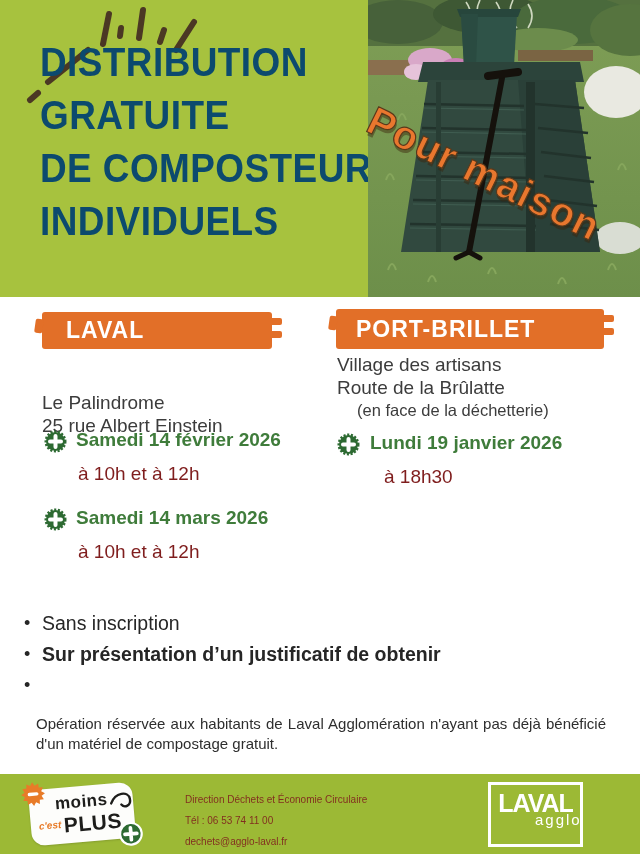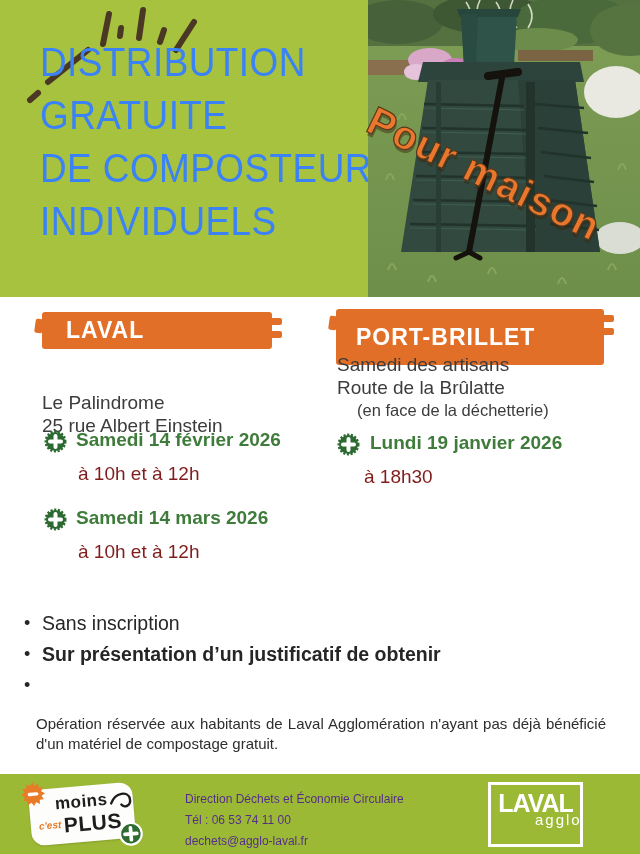--- a/index.html
+++ b/index.html
@@ -4,21 +4,21 @@
 <style>
   html,body{margin:0;padding:0;background:#ffffff;}
   .page{
     position:relative;width:640px;height:854px;overflow:hidden;background:#ffffff;
     font-family:"Liberation Sans",sans-serif;
   }
   
   .header-green{position:absolute;left:0;top:0;width:640px;height:297px;background:#a7c23e;}
   .burst{position:absolute;left:8px;top:0;}
   .title{
-    position:absolute;left:40px;top:36px;color:#3b82f6;font-weight:400;
+    position:absolute;left:40px;top:36px;color:#0c4a6e;font-weight:700;
     font-size:41px;line-height:53px;letter-spacing:.5px;white-space:nowrap;
   }
   .title div{transform:scaleX(.9);transform-origin:0 50%;}
   .photo{position:absolute;left:368px;top:0;width:272px;height:297px;}
   .overlay-text{
     position:absolute;left:380px;top:98px;width:300px;
     transform:rotate(26deg);transform-origin:0 0;
     font-size:40px;font-weight:800;letter-spacing:1px;color:#e9772e;
     -webkit-text-stroke:1.2px #59391b;
     text-shadow:2px 3px 0 rgba(60,35,10,.45);
@@ -34,41 +34,41 @@
     content:"";position:absolute;left:-7px;top:7px;width:8px;height:14px;
     background:#e26f28;border-radius:2px;transform:rotate(8deg);
     box-shadow:0 18px 0 -4px #e26f28;
   }
   .banner::after{
     content:"";position:absolute;right:-10px;top:6px;width:12px;height:7px;
     background:#e26f28;border-radius:2px;
     box-shadow:0 13px 0 0 #e26f28;
   }
   .banner-laval{left:42px;top:312px;width:206px;padding-left:24px;}
-  .banner-pb{left:336px;top:309px;width:248px;height:56px;padding-left:20px;}
+  .banner-pb{left:336px;top:309px;width:248px;height:40px;padding-left:20px;}
   .address{position:absolute;font-size:19px;line-height:23px;color:#3c3c3c;}
   .address-left{left:42px;top:356px;margin-top:35px;}
   .address-right{left:337px;top:353px;}
   .address .small{font-size:16.5px;margin-left:20px;}
   
   .session-icon{position:absolute;width:23px;height:23px;}
   .session-date{position:absolute;font-size:19px;font-weight:bold;color:#3f7c3b;white-space:nowrap;}
   .session-time{position:absolute;font-size:19px;color:#7f1d1d;white-space:nowrap;}
   
   .bullets{position:absolute;left:24px;top:612px;width:600px;}
   .bullet-row{display:flex;margin-bottom:9px;font-size:19.5px;color:#262626;line-height:22px;}
   .bullet-dot{width:18px;flex:0 0 18px;font-size:18px;}
   .bullet-bold{font-weight:bold;}
   .disclaimer{
     position:absolute;left:36px;top:714px;width:570px;
     font-size:15px;line-height:19.5px;color:#2e2e2e;text-align:justify;
   }
   
   .footer{position:absolute;left:0;top:774px;width:640px;height:80px;background:#9cb935;}
-  .footer-lines{position:absolute;left:185px;top:15px;font-size:12px;line-height:21px;color:#4c1d95;opacity:.9;}
+  .footer-lines{position:absolute;left:185px;top:15px;font-size:10px;line-height:21px;color:#7f1d1d;opacity:.9;}
   .badge-moins{
     position:absolute;left:30px;top:12px;width:104px;height:56px;background:#fdfdfb;
     border-radius:13px;transform:rotate(-5deg);box-shadow:0 1px 2px rgba(0,0,0,.15);
   }
   .badge-moins .word-moins{position:absolute;left:26px;top:6px;font-size:17px;font-weight:700;color:#1d1d1b;letter-spacing:.5px;}
   .badge-moins .word-cest{position:absolute;left:8px;top:31px;font-size:10px;font-style:italic;color:#e87b28;font-weight:700;}
   .badge-moins .word-plus{position:absolute;left:33px;top:26px;font-size:21px;font-weight:800;color:#1d1d1b;letter-spacing:.5px;}
   .star-minus{position:absolute;left:-8px;top:-9px;}
   .curl{position:absolute;right:0px;top:8px;}
   .plus-circle{position:absolute;right:-8px;bottom:-9px;}
@@ -197,21 +197,21 @@
   </div>
   <div class="address address-left">
     <div>Le Palindrome</div>
     <div>25 rue Albert Einstein</div>
   </div>
 
   <div class="banner banner-pb">
     <span>PORT-BRILLET</span>
   </div>
   <div class="address address-right">
-    <div>Samedi des artisans</div>
+    <div>Village des artisans</div>
     <div>Route de la Brûlatte</div>
     <div class="small">(en face de la déchetterie)</div>
   </div>
 
   <svg class="session-icon" style="left:44px;top:430px" viewBox="0 0 23 23">
     <circle cx="11.5" cy="11.5" r="9.5" fill="#2d6a32" stroke="#2d6a32" stroke-width="3" stroke-dasharray="2 1.6"></circle>
     <path d="M11.5,6 V17 M6,11.5 H17" stroke="#ffffff" stroke-width="4" stroke-linecap="round"></path>
   </svg>
   <div class="session-date" style="left:76px;top:429px">Samedi 14 février 2026</div>
   <div class="session-time" style="left:78px;top:463px">à 10h et à 12h</div>
@@ -221,21 +221,21 @@
     <path d="M11.5,6 V17 M6,11.5 H17" stroke="#ffffff" stroke-width="4" stroke-linecap="round"></path>
   </svg>
   <div class="session-date" style="left:76px;top:507px">Samedi 14 mars 2026</div>
   <div class="session-time" style="left:78px;top:541px">à 10h et à 12h</div>
 
   <svg class="session-icon" style="left:337px;top:433px" viewBox="0 0 23 23">
     <circle cx="11.5" cy="11.5" r="9.5" fill="#2d6a32" stroke="#2d6a32" stroke-width="3" stroke-dasharray="2 1.6"></circle>
     <path d="M11.5,6 V17 M6,11.5 H17" stroke="#ffffff" stroke-width="4" stroke-linecap="round"></path>
   </svg>
   <div class="session-date" style="left:370px;top:432px">Lundi 19 janvier 2026</div>
-  <div class="session-time" style="left:364px;top:466px">à 18h30</div>
+  <div class="session-time" style="left:384px;top:466px">à 18h30</div>
 
   <div class="bullets">
     <div class="bullet-row">
       <span class="bullet-dot">•</span>
       <span>Sans inscription</span>
     </div>
     <div class="bullet-row">
       <span class="bullet-dot">•</span>
       <span class="bullet-bold">Sur présentation d’un justificatif de obtenir</span>
     </div>

